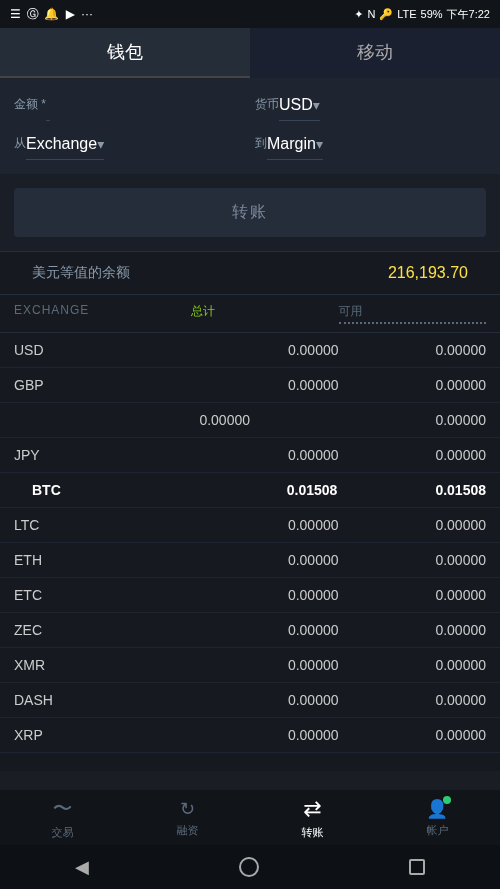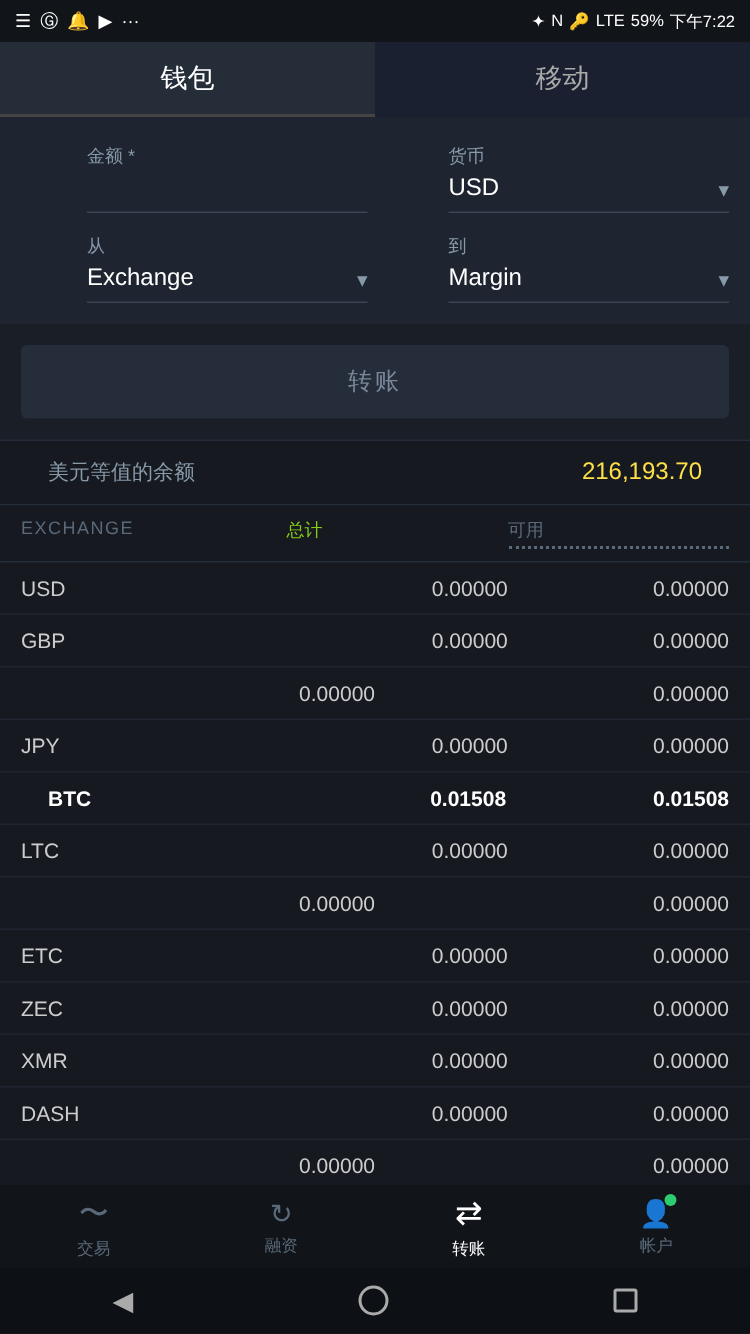--- a/index.html
+++ b/index.html
@@ -62,22 +62,21 @@
 
     .form-row {
       display: flex;
       gap: 10px;
       margin-top: 8px;
     }
 
     .field-group {
       flex: 1;
       display: flex;
-      flex-direction: column;
-      margin-left: 44px;
+      flex-direction: row;
     }
 
     .field-label {
       font-size: 12px;
       color: #8899aa;
       margin-bottom: 4px;
     }
 
     .amount-field {
       font-size: 16px;
@@ -412,20 +411,21 @@
       <div class="td-currency td-highlight">BTC</div>
       <div class="td-total td-highlight">0.01508</div>
       <div class="td-available td-highlight">0.01508</div>
     </div>
       <div class="table-row">
       <div class="td-currency ">LTC</div>
       <div class="td-total ">0.00000</div>
       <div class="td-available ">0.00000</div>
     </div>
       <div class="table-row">
+      <div class="td-currency ">ETH</div>
       <div class="td-total ">0.00000</div>
       <div class="td-available ">0.00000</div>
     </div>
       <div class="table-row">
       <div class="td-currency ">ETC</div>
       <div class="td-total ">0.00000</div>
       <div class="td-available ">0.00000</div>
     </div>
       <div class="table-row">
       <div class="td-currency ">ZEC</div>
@@ -436,20 +436,21 @@
       <div class="td-currency ">XMR</div>
       <div class="td-total ">0.00000</div>
       <div class="td-available ">0.00000</div>
     </div>
       <div class="table-row">
       <div class="td-currency ">DASH</div>
       <div class="td-total ">0.00000</div>
       <div class="td-available ">0.00000</div>
     </div>
       <div class="table-row">
+      <div class="td-currency ">XRP</div>
       <div class="td-total ">0.00000</div>
       <div class="td-available ">0.00000</div>
     </div>
     </div>
 </div>
 
 <div class="bottom-nav">
   <div class="nav-item">
     <span class="nav-icon">〜</span>
     <span class="nav-label">交易</span>

